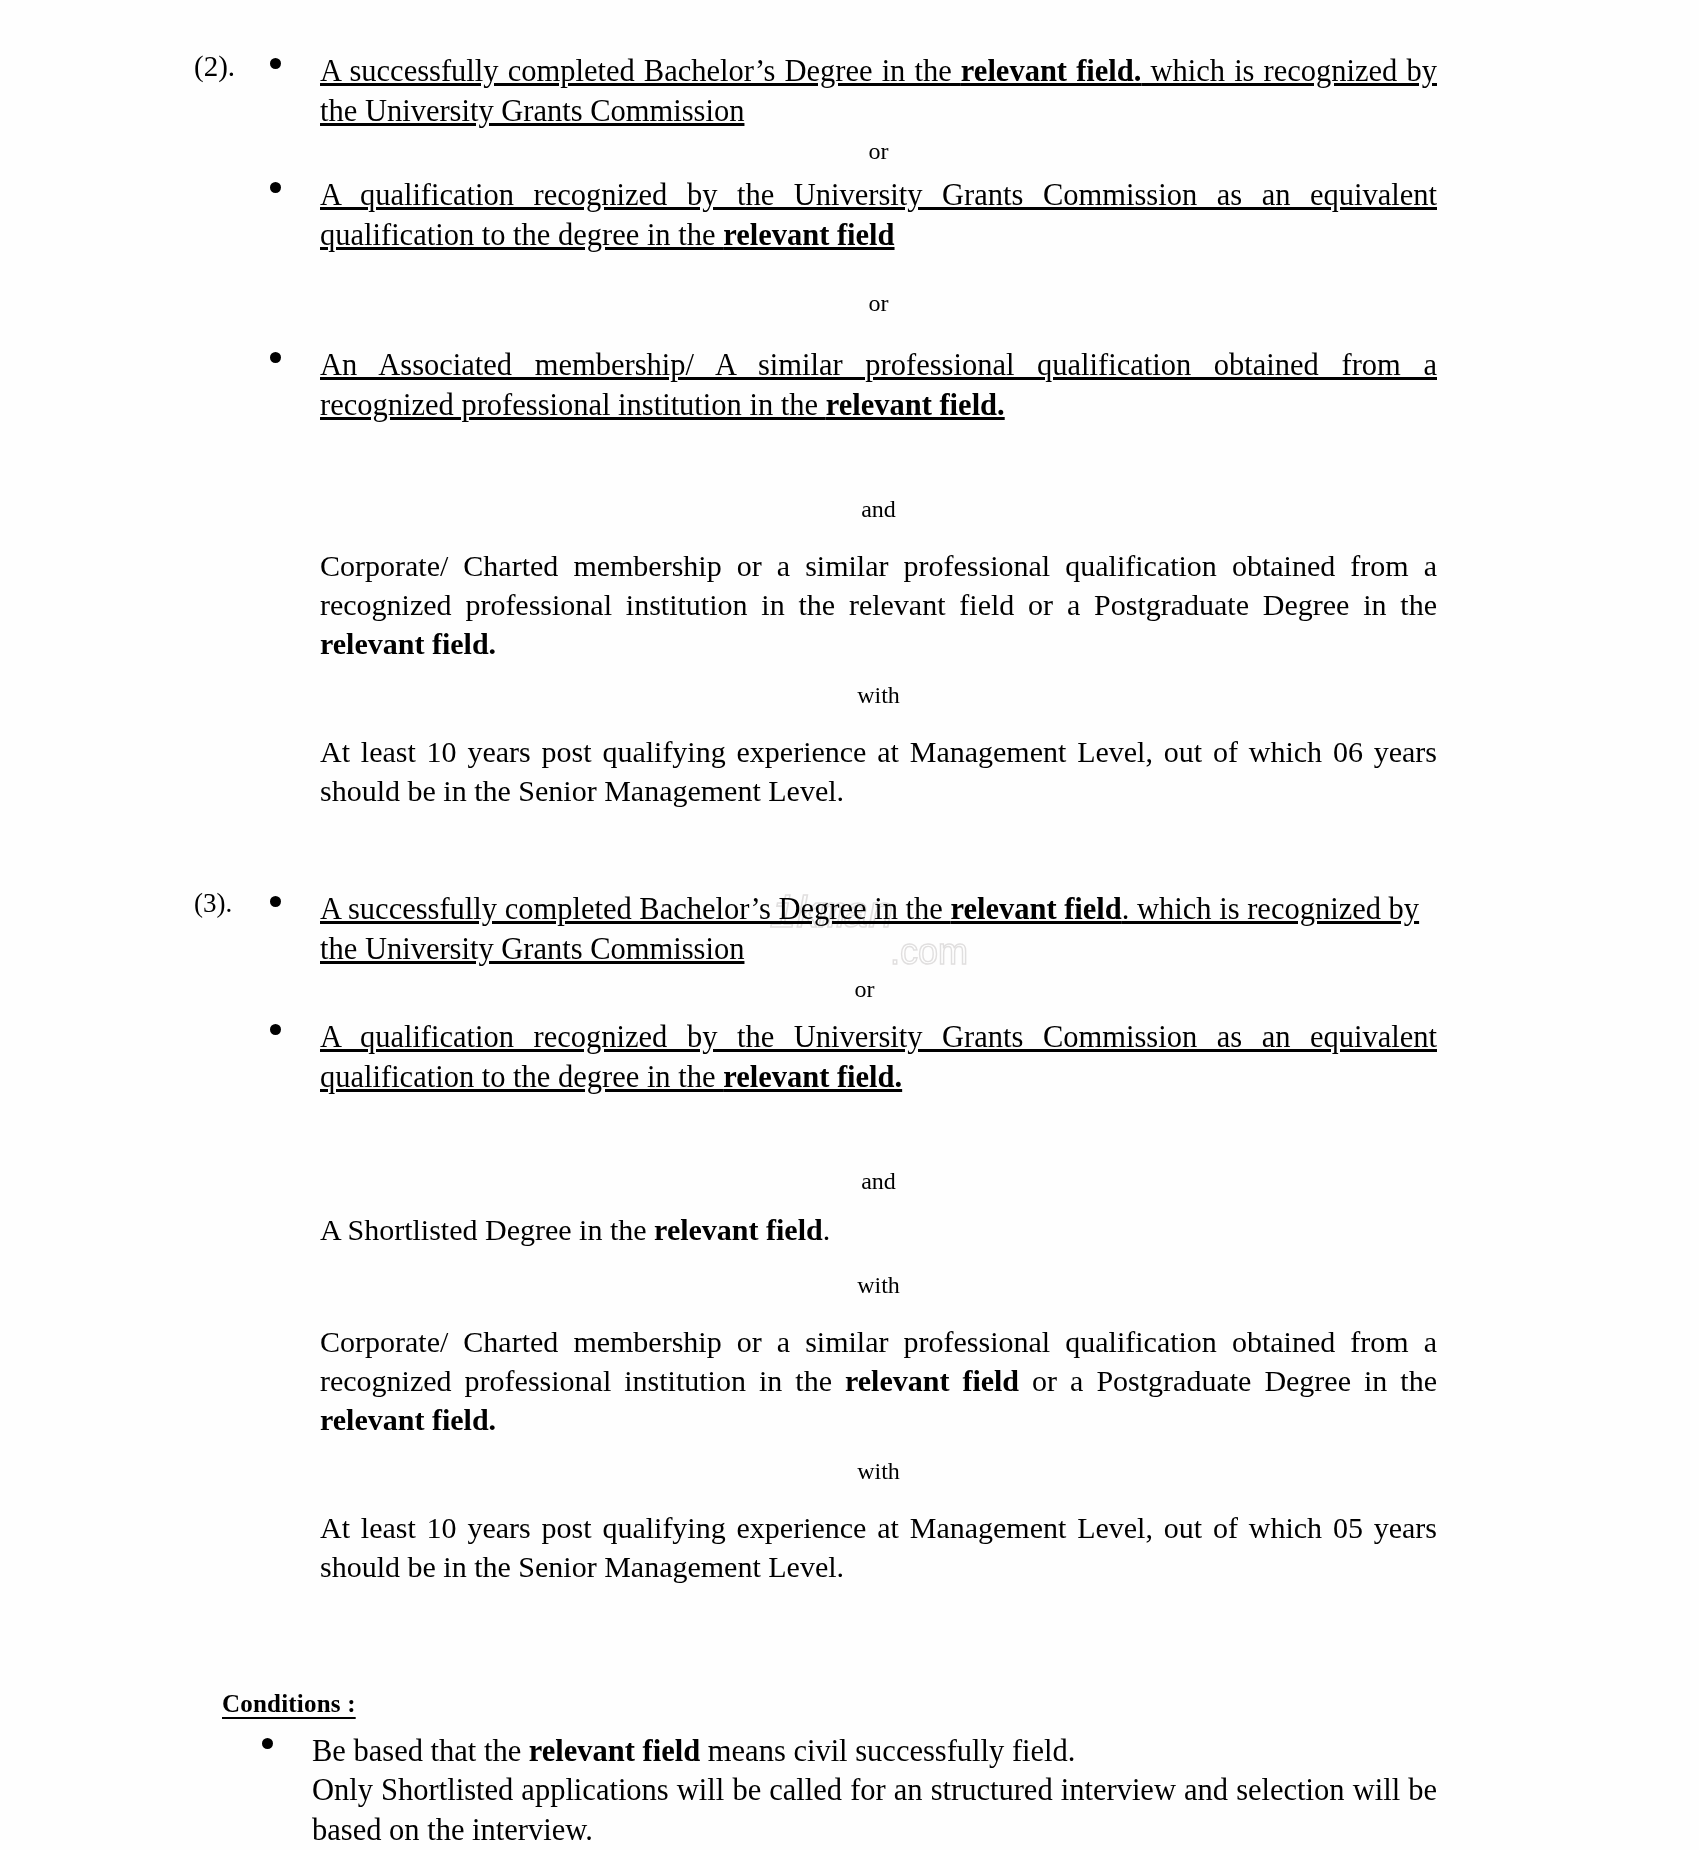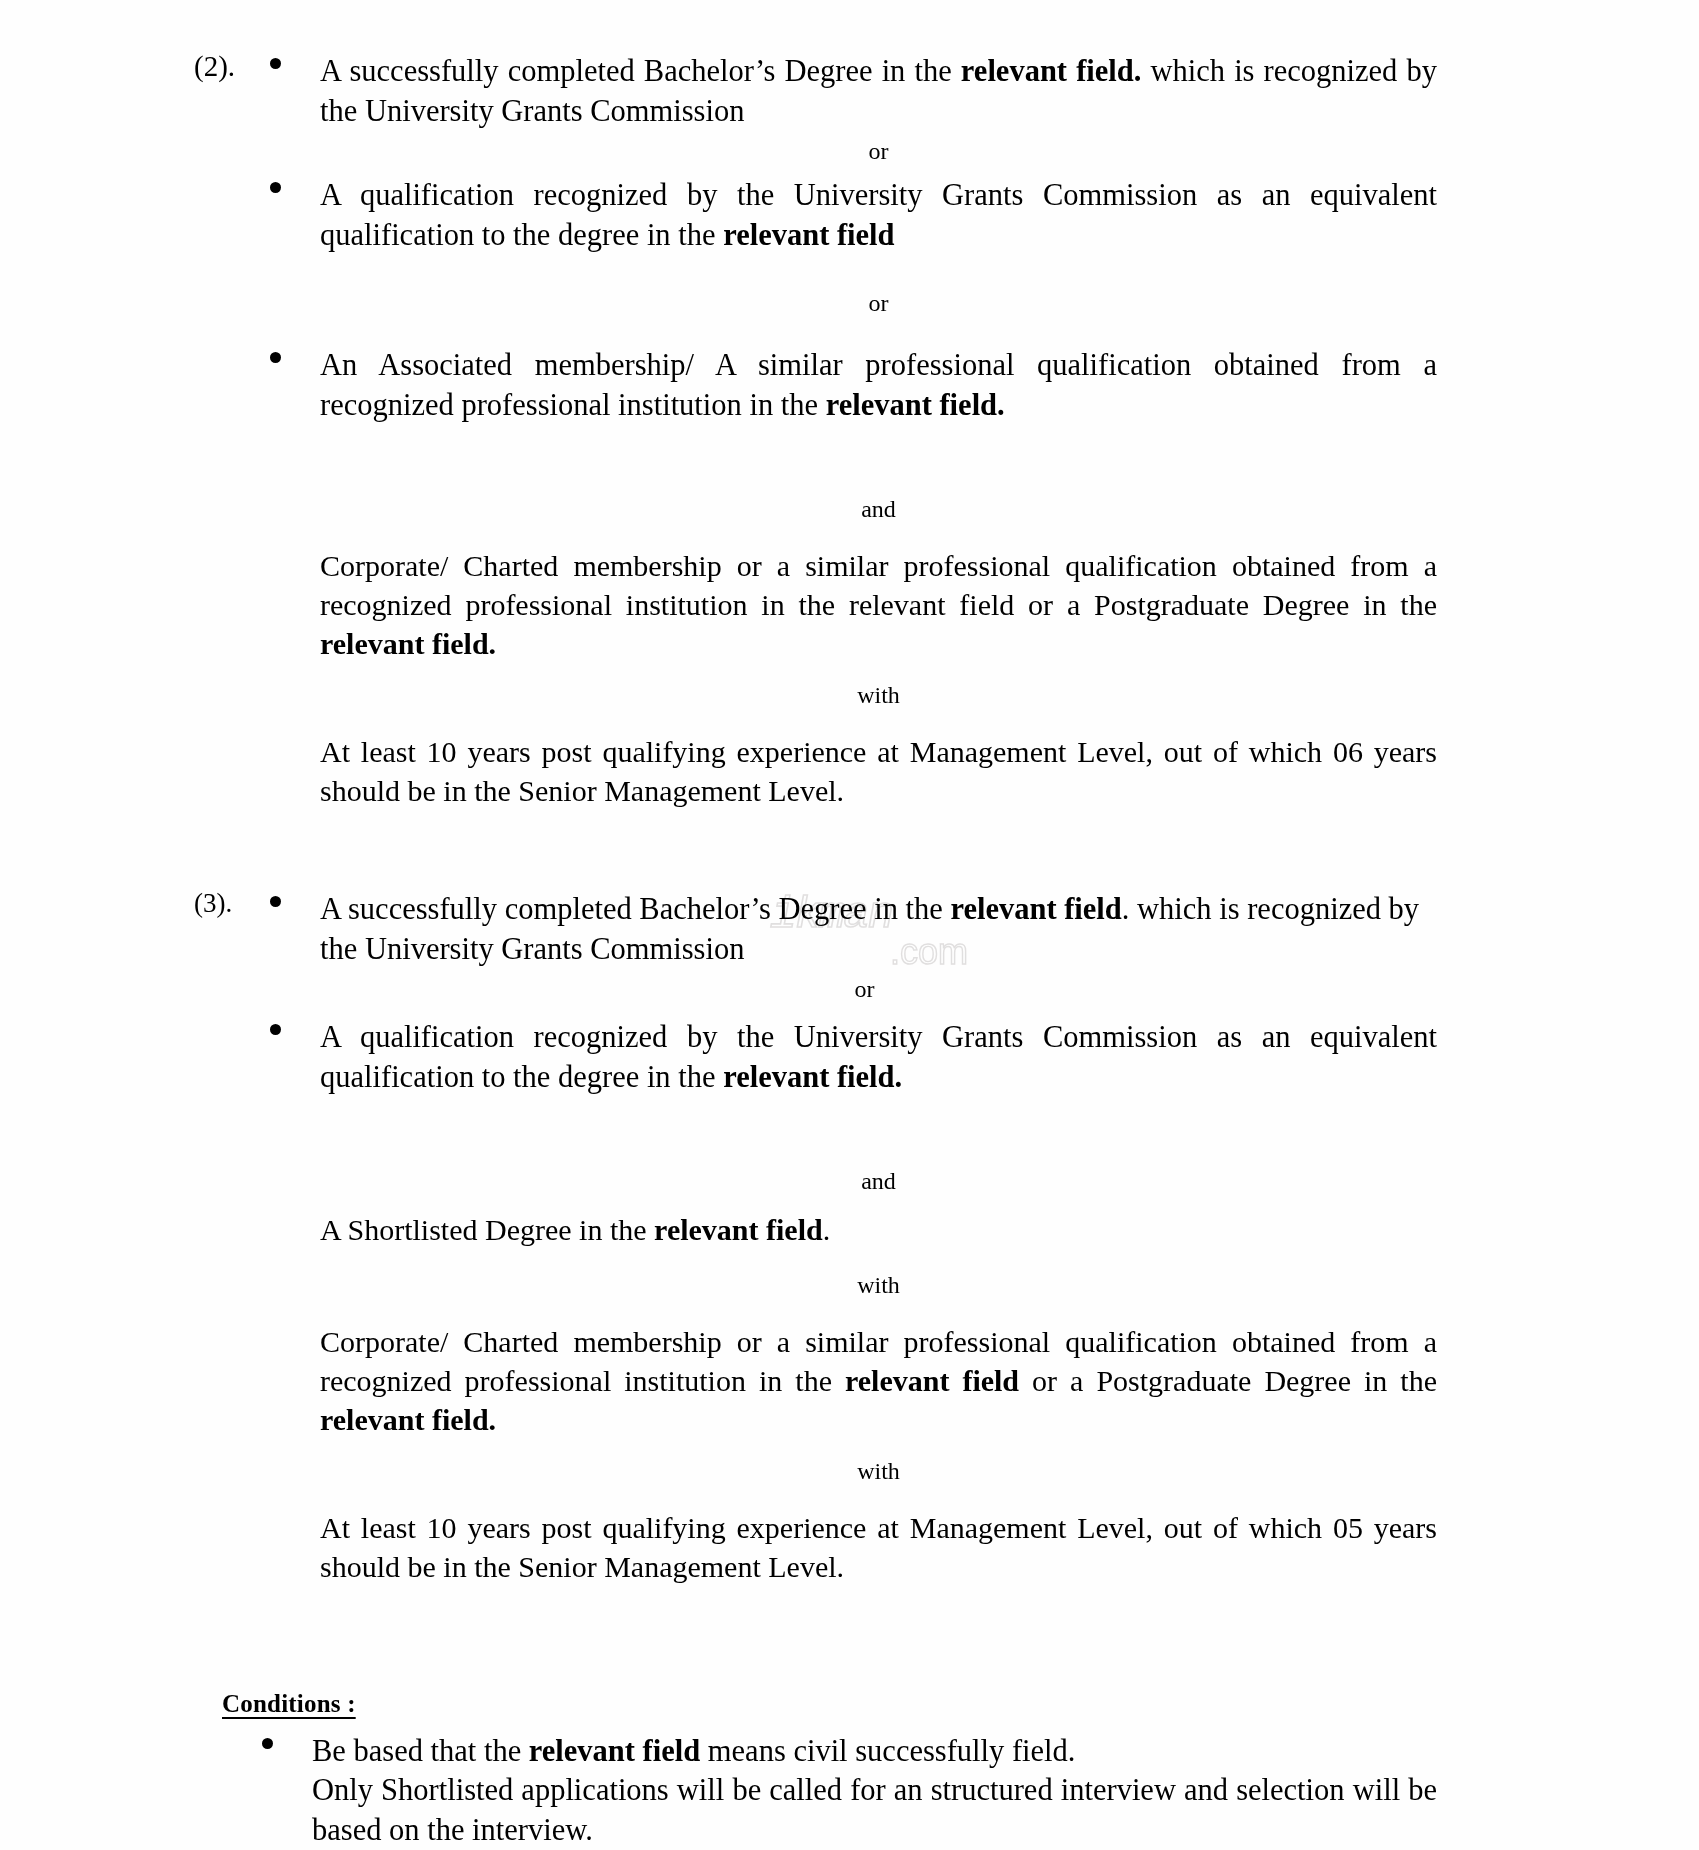--- a/index.html
+++ b/index.html
@@ -73,20 +73,21 @@
   
   ul.blist {
     list-style: none;
     margin: 0;
     padding: 0;
   }
   ul.blist > li {
     position: relative;
     margin: 0 0 0 0;
     padding-left: 0;
+    text-decoration: underline;
   }
   .bullet {
     position: absolute;
     left: 270px;
     top: 0.38em;
     width: 11px;
     height: 11px;
     border-radius: 50%;
     background: #000;
   }

